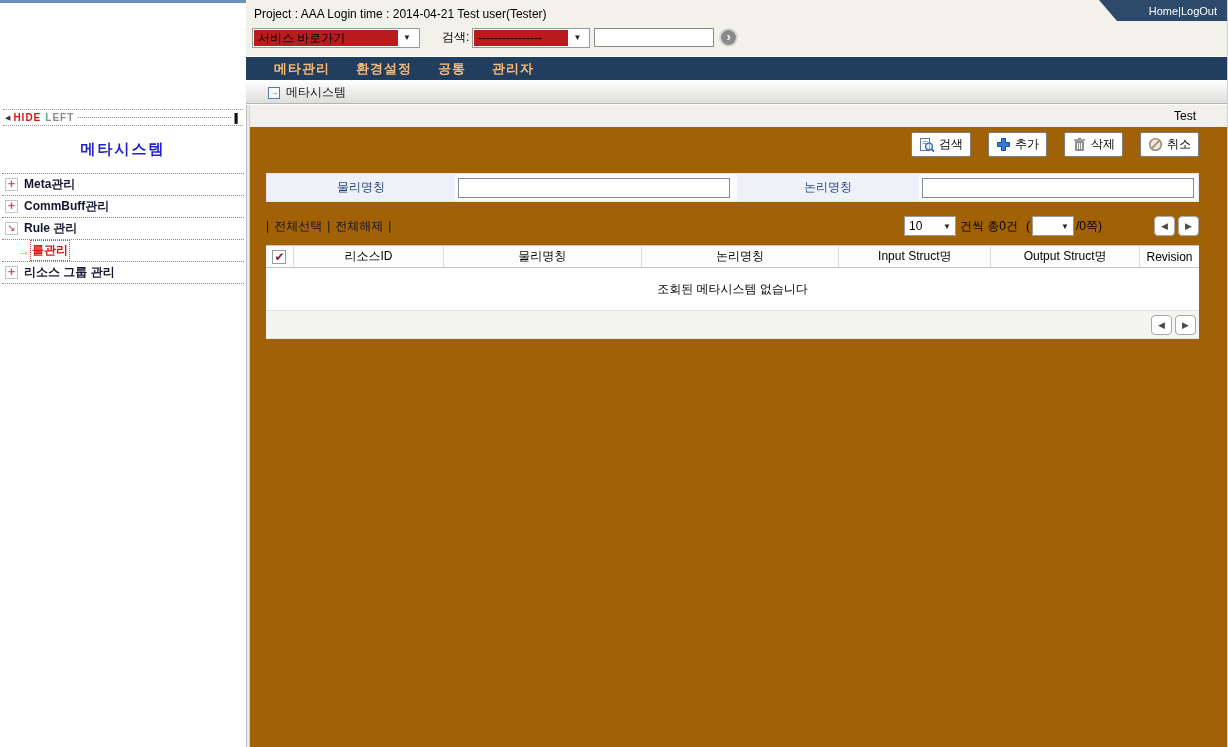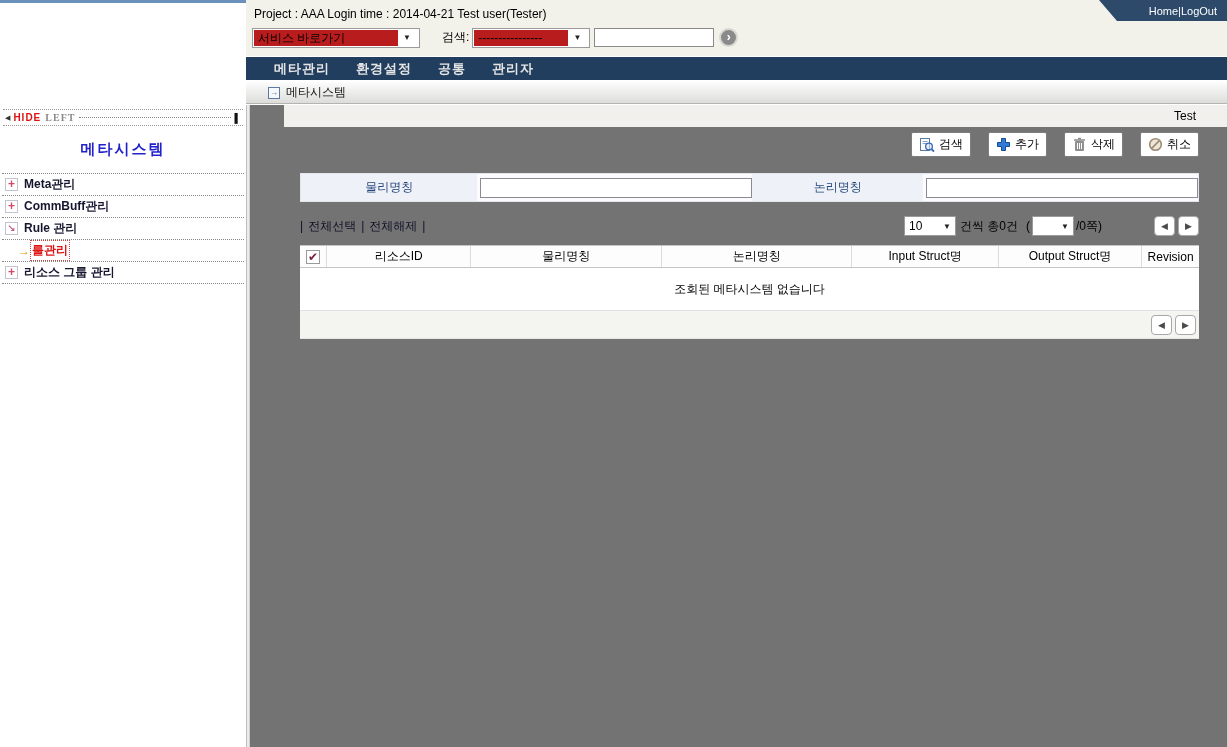--- a/index.html
+++ b/index.html
@@ -37,56 +37,56 @@
   .combo-service { width:168px; } .combo-service .combo-text { width:144px; }
   .combo-search { width:118px; margin-left:0; } .combo-search .combo-text { width:94px; }
   .lbl-search { font-size:12px; color:#000; margin-left:22px; margin-right:3px; }
   .top-input { width:120px; height:19px; border:1px solid #8a8a8a; background:#fff; margin-left:4px; font-size:12px; padding:0 3px; }
   .go-btn { width:19px; height:19px; border-radius:50%; background:#8a8a8a; border:2px solid #d8d8d2; color:#fff;
     font-size:12px; font-weight:bold; line-height:15px; text-align:center; margin-left:5px; cursor:pointer; }
 
   
   .menubar { position:absolute; left:246px; top:57px; width:982px; height:23px; background:#223e5e;
     display:flex; align-items:center; padding-left:28px; gap:26px; }
-  .menubar .menu-item { color:#e5e5e5; font-size:13px; font-weight:bold; cursor:pointer; letter-spacing:1px; }
+  .menubar .menu-item { color:#fdba74; font-size:13px; font-weight:bold; cursor:pointer; letter-spacing:1px; }
 
   
   .breadcrumb { position:absolute; left:246px; top:82px; width:982px; height:22px;
     background:linear-gradient(#fcfcfc,#dddddb); border-bottom:1px solid #b4b4b0;
     display:flex; align-items:center; padding-left:22px; }
   .bc-icon { width:12px; height:12px; border:1px solid #5a7aa2; background:#f6f8fb; color:#3a5a8a;
     font-size:8px; line-height:10px; text-align:center; margin-right:6px; }
   .bc-label { font-size:12px; color:#111; }
 
   
   .sidebar { position:absolute; left:0; top:105px; width:246px; bottom:0; background:#fff; }
   .splitter { position:absolute; left:246px; top:105px; width:4px; bottom:0; background:#ececea;
     border-left:1px solid #bdbdbd; border-right:1px solid #cfcfcf; }
   .hideleft { height:17px; margin:4px 3px 0 3px; display:flex; align-items:center;
     border-top:1px dotted #999; border-bottom:1px dotted #999; padding:1px 2px; }
   .hl-arrow { font-size:7px; color:#333; margin-right:3px; }
   .hl-hide { font-size:10px; font-weight:bold; color:#dd1111; letter-spacing:1px; }
-  .hl-left { font-size:10px; font-weight:bold; color:#8a8a8a; letter-spacing:1px; margin-left:4px;font-family:Liberation Serif, serif; }
+  .hl-left { font-size:10px; font-weight:bold; color:#8a8a8a; letter-spacing:1px; margin-left:4px; }
   .hl-dots { flex:1; border-bottom:1px dotted #888; height:1px; margin:0 4px; }
   .hl-bar { font-size:9px; color:#111; }
   .side-title { height:48px; display:flex; align-items:center; justify-content:center;
     font-size:15px; font-weight:bold; color:#2222cc; letter-spacing:2px; border-bottom:1px dotted #888; margin:0 2px; }
   .tree { margin:0 2px; }
   .tree-item { height:22px; display:flex; align-items:center; border-bottom:1px dotted #888;
     padding-left:3px; cursor:pointer; }
   .node-icon { width:13px; height:13px; border:1px solid #c3c3d0; background:#fff; color:#d4486e;
     font-size:12px; font-weight:bold; line-height:11px; text-align:center; margin-right:6px; flex:0 0 13px; }
   .node-icon.expanded { color:#c06080; font-size:10px; line-height:11px; }
   .tree-label { font-size:12px; font-weight:bold; color:#15152e; }
   .tree-child { height:22px; display:flex; align-items:center; border-bottom:1px dotted #888; padding-left:16px; cursor:pointer; }
   .sub-arrow { color:#e8920a; font-size:12px; font-weight:bold; margin-right:2px; }
   .tree-child .tree-label.selected { color:#dd1111; outline:1px dotted #cc4444; outline-offset:1px; }
 
   
-  .main { position:absolute; left:250px; top:105px; right:0; bottom:0; background:#737373;padding-left:34px; }
+  .main { position:absolute; left:250px; top:105px; right:0; bottom:0; background:#a16207; }
   .context-bar { height:22px; background:#f1f0ec; font-size:12px; color:#000; text-align:right;
     line-height:22px; padding-right:31px; }
   .toolbar-row { margin-top:5px; display:flex; justify-content:flex-end; gap:5px; padding-right:28px; }
   .tb-btn { display:inline-flex; align-items:center; gap:4px; border:1px solid #7e7e7e; border-radius:2px;
     background:#fff; height:25px; padding:0 7px; font-size:12px; color:#000; cursor:pointer;margin-left:12px; }
   .tb-btn svg { display:block; }
 
   .form-row { margin:16px 28px 0 16px; display:flex; height:29px; border:1px solid #e4e6ee; }
   .f-label { background:#eef1f7; color:#26477c; font-size:12px; display:flex; align-items:center; justify-content:center; }
   .f-label-1 { width:188px; } .f-label-2 { width:182px; }

